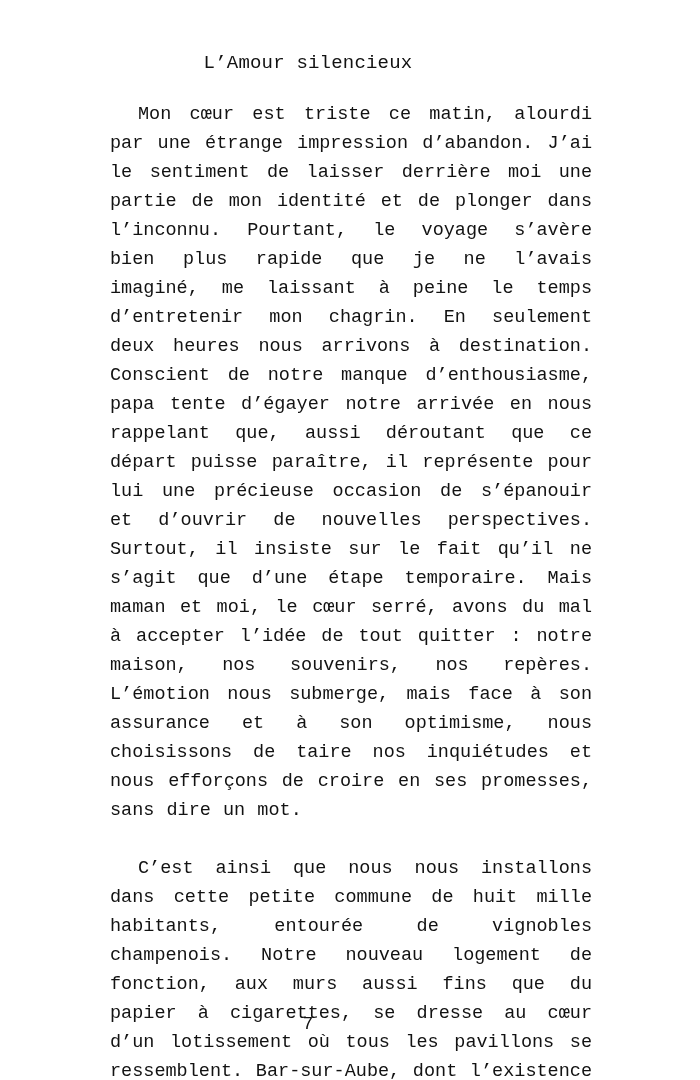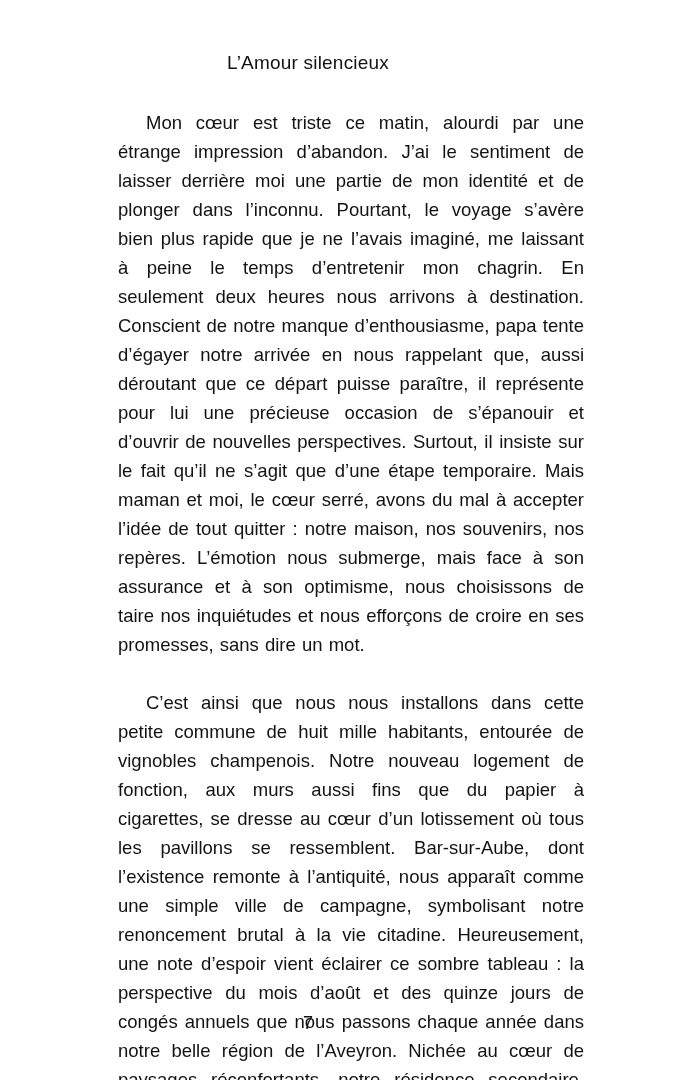--- a/index.html
+++ b/index.html
@@ -6,21 +6,21 @@
     margin: 0;
     padding: 0;
     background: #ffffff;
   }
   .page {
     position: relative;
     width: 616px;
     height: 1080px;
     background: #ffffff;
     color: #121212;
-    font-family: Liberation Sans, sans-serif;
+    font-family: Liberation Mono, monospace;
     overflow: hidden;
   }
   .running-head {
     position: absolute;
     top: 52px;
     left: 0;
     width: 100%;
     text-align: center;
     font-size: 19px;
     letter-spacing: 0.2px;
@@ -29,21 +29,21 @@
     position: absolute;
     top: 100px;
     left: 110px;
     width: 482px;
     text-align: justify;
     font-size: 18.5px;
     line-height: 29px;
     word-spacing: 1px;
   }
   .body-text p {
-    margin: 8px;
+    margin: 0;
     text-indent: 28px;
   }
   .body-text p + p {
     margin-top: 29px;
   }
   .page-number {
     position: absolute;
     bottom: 46px;
     left: 0;
     width: 100%;

